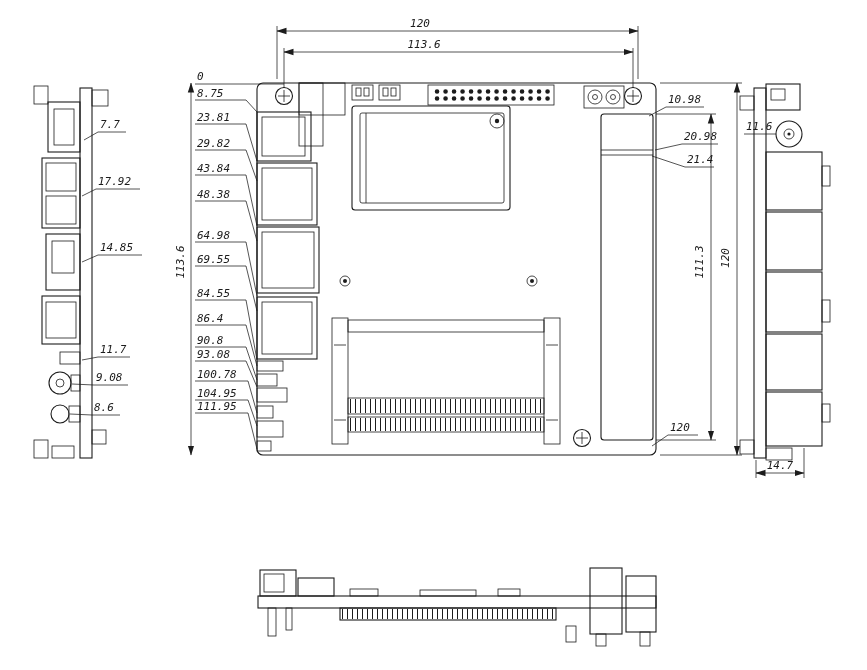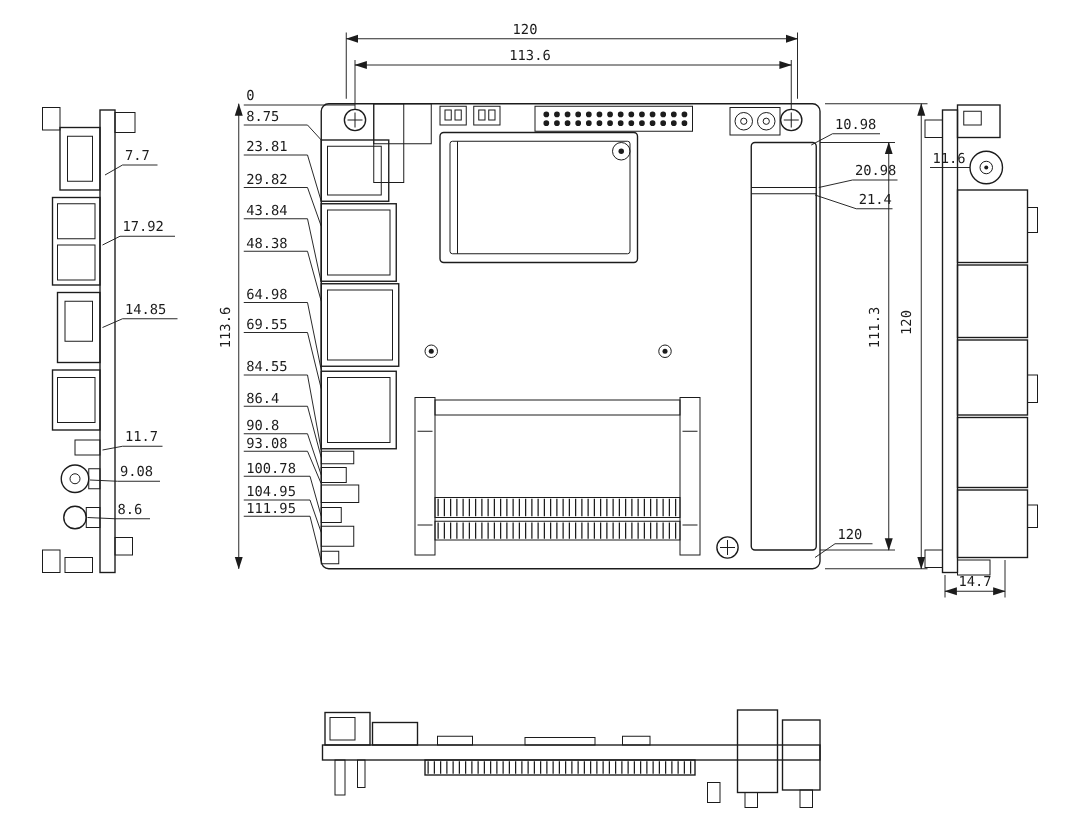--- a/index.html
+++ b/index.html
@@ -1,16 +1,16 @@
 <!DOCTYPE html>
 <html><head>
 <meta charset="utf-8">
 <style>
   html,body{margin:0;padding:0;background:#ffffff;}
-  .canvas{position:relative;width:867px;height:670px;background:#ffffff;overflow:hidden;}
+  .canvas{position:relative;width:867px;height:670px;background:#ffffff;overflow:hidden;font-style:italic;}
   svg{display:block;}
   text{font-family:"DejaVu Sans Mono","Liberation Mono",monospace;font-size:11px;fill:#1c1c1c;}
   .ol{fill:none;stroke:#1c1c1c;stroke-width:1.1;}
   .in{fill:none;stroke:#1c1c1c;stroke-width:0.8;}
   .dim{fill:none;stroke:#1c1c1c;stroke-width:0.75;}
   .dot{fill:#1c1c1c;stroke:none;}
 </style>
 </head>
 <body>
 

